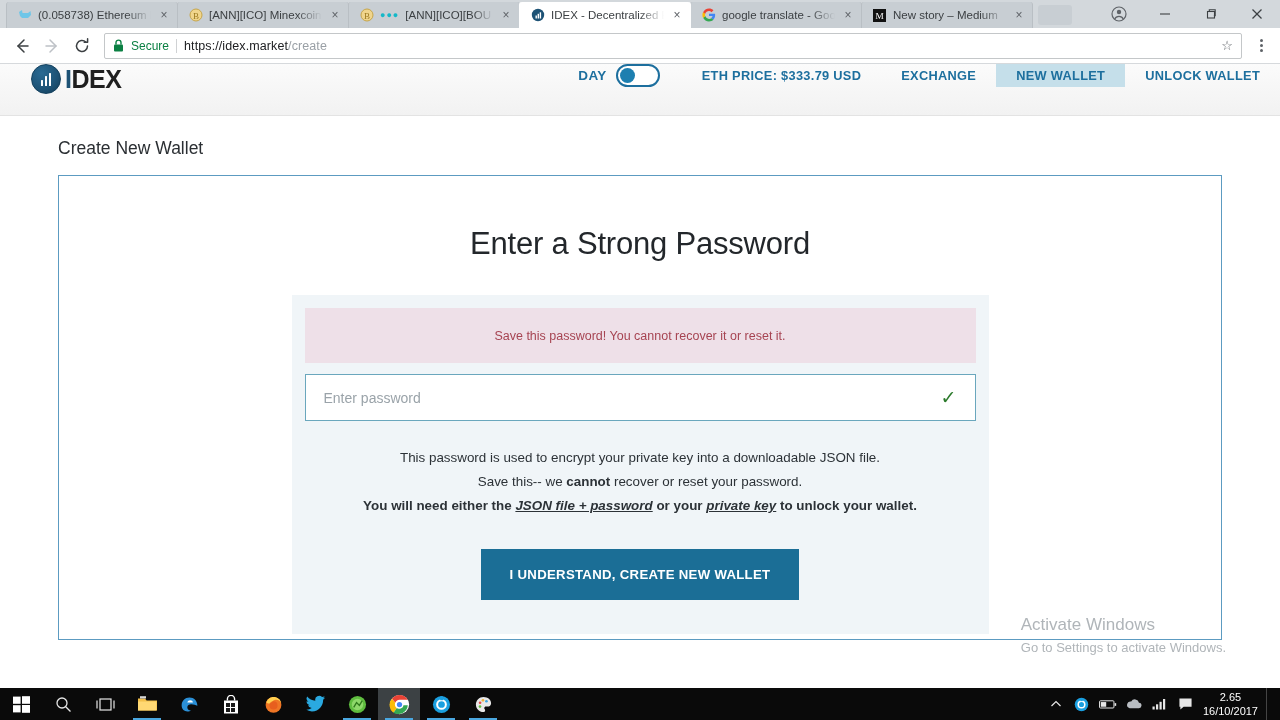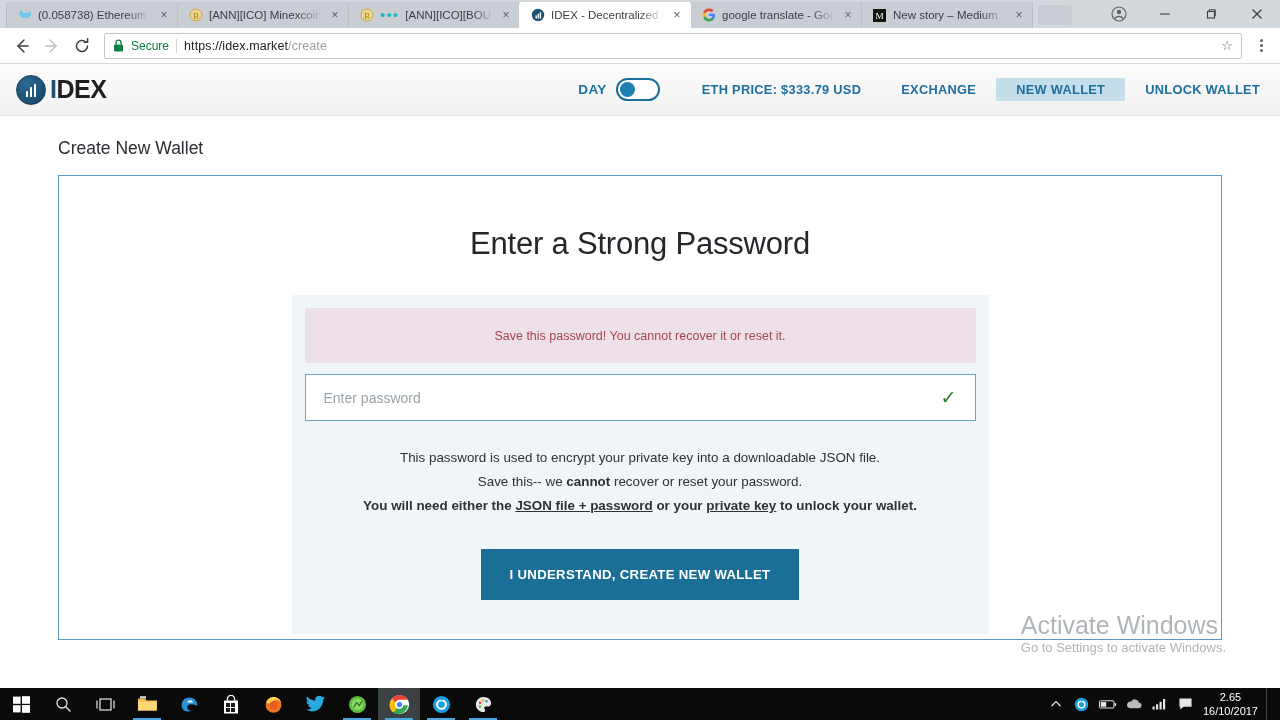--- a/index.html
+++ b/index.html
@@ -118,22 +118,22 @@
   .menu-dots i { width: 3px; height: 3px; border-radius: 50%; background: #5f6368; display: block; }
 
   
   .page { height: 624px; background: #ffffff; position: relative; overflow: hidden; }
 
   .sitenav {
     height: 52px;
     background: linear-gradient(#fbfbfb, #f2f2f2);
     border-bottom: 1px solid #e3e3e3;
     display: flex;
-    align-items: center;
-    padding-left: 16px;
+    align-items: flex-start;
+    padding-left: 31px;
   }
   .brand { display: flex; align-items: center; gap: 4px; }
   .brand-mark {
     width: 30px; height: 30px; border-radius: 50%;
     background: radial-gradient(circle at 35% 30%, #2a6a93 0%, #1d5275 60%, #123a55 100%);
     display: flex; align-items: flex-end; justify-content: center;
     padding-bottom: 7px; gap: 1.5px;
     border: 1.5px solid #14415f;
   }
   .brand-mark i { display: block; width: 2.5px; background: #ffffff; border-radius: .5px; }
@@ -210,21 +210,21 @@
     font-family: "Liberation Sans", sans-serif;
     background: transparent;
   }
   .pwfield input::placeholder { color: #9aa3a9; }
   .check { color: #2b7a2b; font-size: 19px; line-height: 1; margin-left: 10px; }
 
   .blurb { margin-top: 25px; text-align: center; color: #2c3237; }
   .blurb .l1, .blurb .l2 { font-size: 13.4px; line-height: 24px; }
   .blurb .l3 { font-size: 13.4px; line-height: 24px; font-weight: 700; }
   .blurb b { font-weight: 700; }
-  .blurb u { text-decoration: underline; }
+  .blurb u { text-decoration: underline; font-style: italic; }
 
   .cta-wrap { margin-top: 31px; text-align: center; }
   .cta {
     display: inline-block;
     background: #1b6e96;
     color: #ffffff;
     font-size: 13.2px;
     font-weight: 700;
     letter-spacing: .3px;
     padding: 18px 29px;
@@ -233,21 +233,21 @@
     font-family: "Liberation Sans", sans-serif;
   }
 
   .watermark {
     position: absolute;
     right: 54px; bottom: 30px;
     text-align: left;
     color: #b7bcc0;
     pointer-events: none;
   }
-  .watermark .w1 { font-size: 25px; line-height: 26px; color: #b0b5b9; }
+  .watermark .w1 { font-size: 17px; line-height: 26px; color: #b0b5b9; }
   .watermark .w2 { font-size: 13px; line-height: 20px; color: #b0b5b9; }
 
   
   .taskbar {
     height: 32px; background: #0a0a0a;
     display: flex; align-items: center; position: relative;
   }
   .tb-item {
     width: 42px; height: 32px;
     display: flex; align-items: center; justify-content: center;

